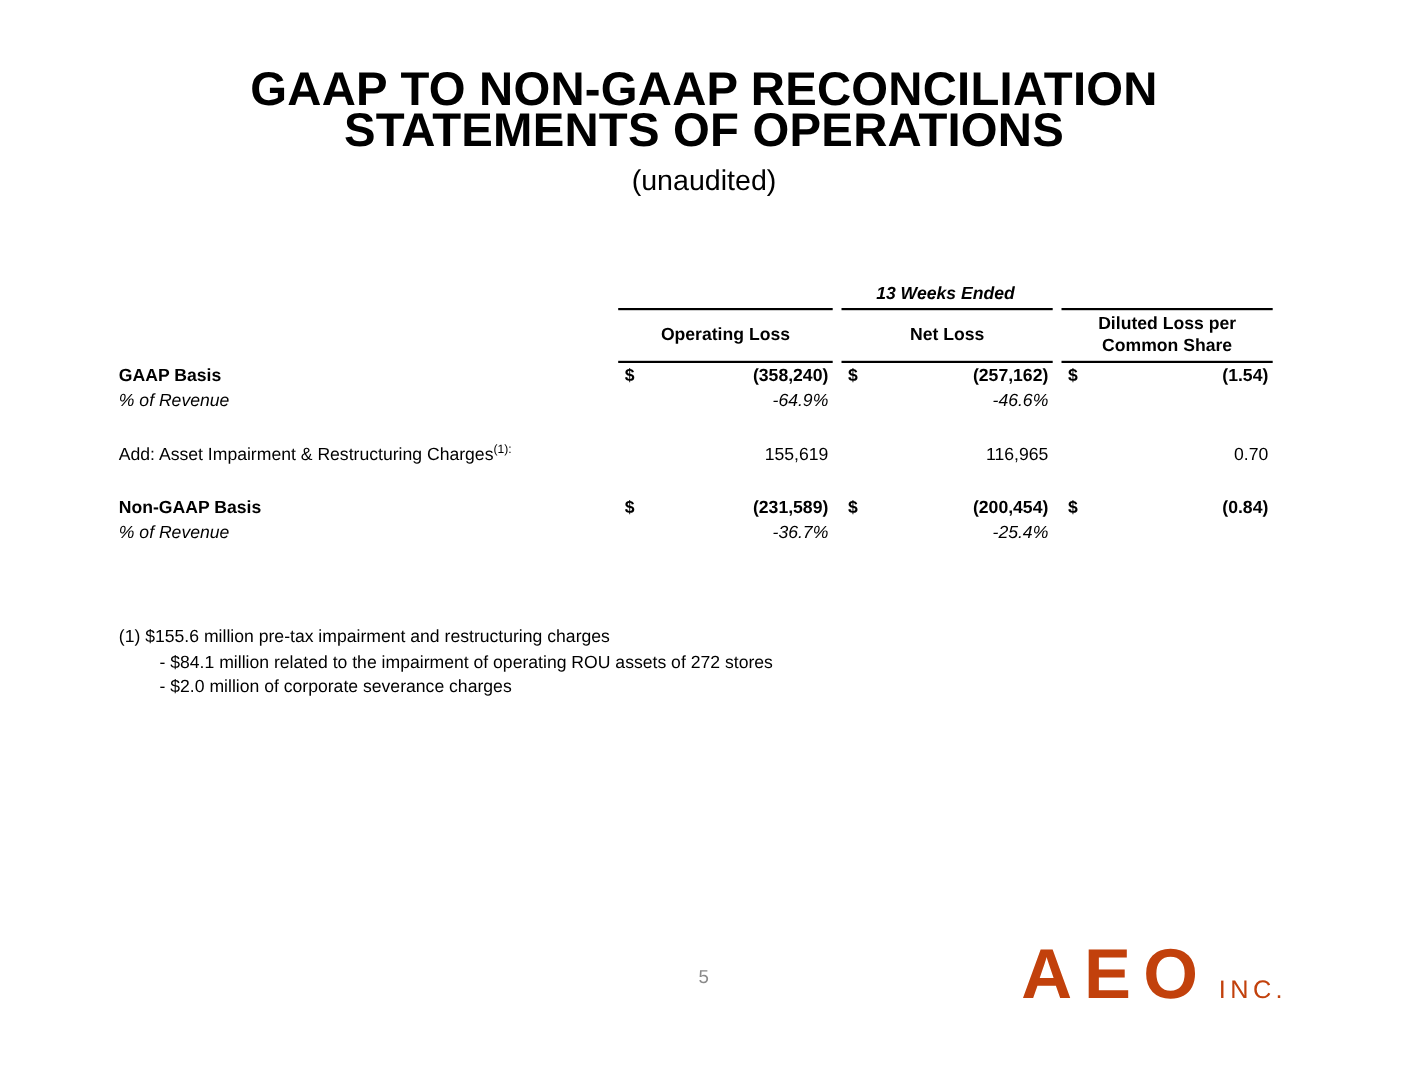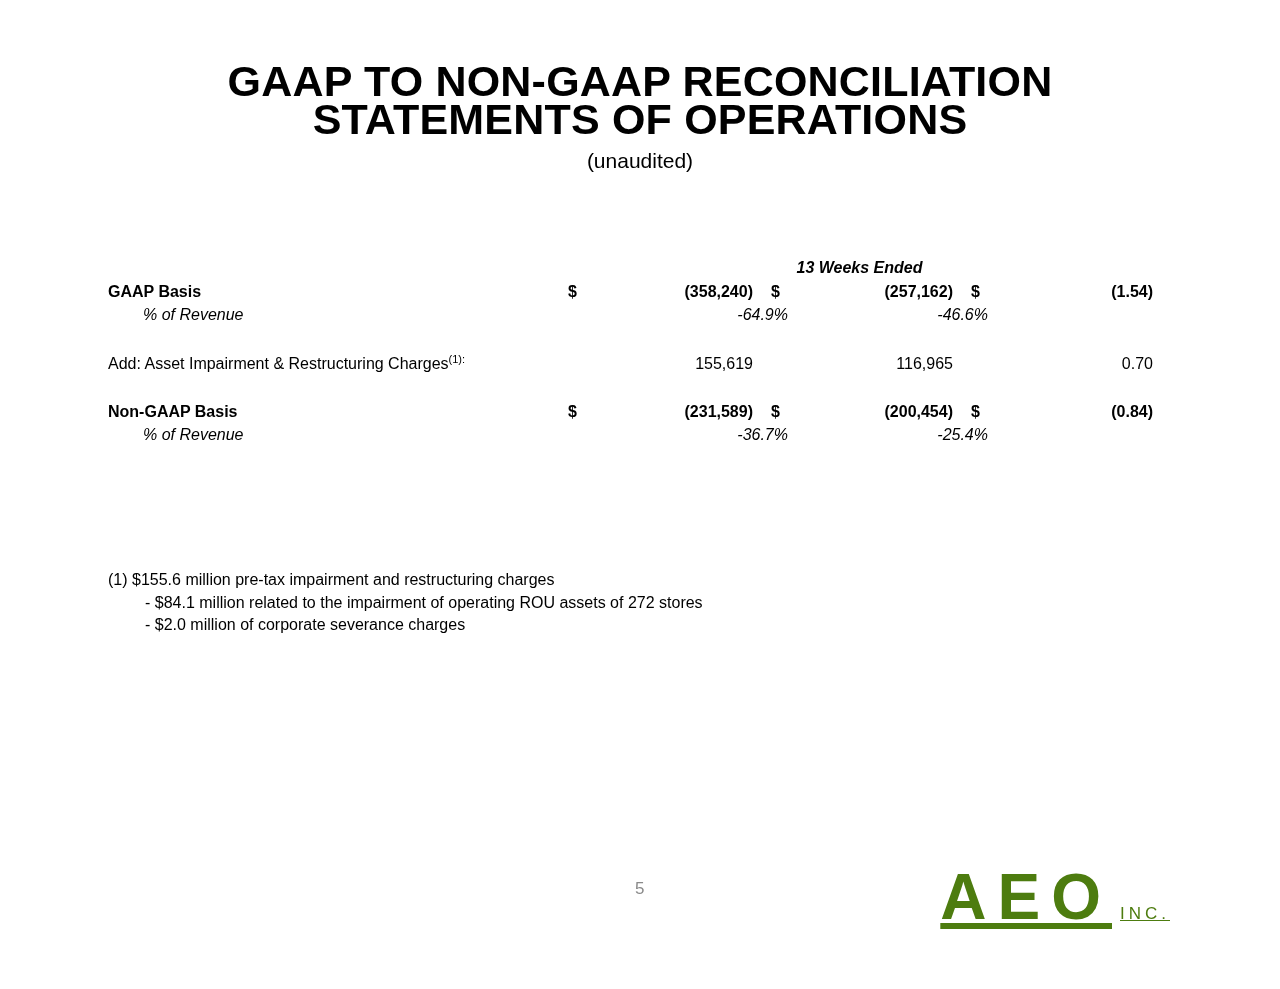--- a/index.html
+++ b/index.html
@@ -8,21 +8,21 @@
     position: relative;
     background: #ffffff;
     color: #000000;
     font-family: "Liberation Sans", sans-serif;
     overflow: hidden;
   }
 
   
   .title-block { position: absolute; top: 62px; left: 0; width: 1280px; text-align: center; }
   .title-line { font-size: 43px; font-weight: bold; line-height: 38px; letter-spacing: 0.2px; }
-  .title-unaudited { font-size: 21px; font-weight: normal; margin-top: 11px; }
+  .title-unaudited { font-size: 26px; font-weight: normal; margin-top: 11px; }
 
   
   .fin-table { position: absolute; left: 108px; top: 253px; width: 1049px; font-size: 16px; }
   .t-row {
     display: grid;
     grid-template-columns: 446px 195px 192px 192px;
     column-gap: 8px;
     align-items: stretch;
   }
   .period-header {
@@ -47,42 +47,41 @@
     padding: 0 6px;
   }
   .data-row { height: 23px; line-height: 23px; }
   .data-row .label { white-space: nowrap; }
   .data-row .num-cell {
     display: flex;
     justify-content: space-between;
     padding: 0 4px 0 6px;
   }
   .row-bold { font-weight: bold; }
-  .row-italic { font-style: italic; margin-left: 35px; }
+  .row-italic { font-style: italic; }
   .spacer-a { height: 26px; }
   .spacer-b { height: 25px; }
   sup.fn-ref { font-size: 11px; vertical-align: super; line-height: 0; }
 
   
   .footnotes { position: absolute; left: 108px; top: 569px; font-size: 16px; line-height: 22.6px; }
   .footnote-sub { padding-left: 37px; }
 
   
   .page-number { position: absolute; left: 635px; top: 879px; font-size: 17px; color: #8a8a8a; }
   .logo {
     position: absolute;
     right: 110px;
-    bottom: 60px;
+    bottom: 72px;
     display: flex;
     align-items: baseline;
-    color: #4d7c0f;
-    text-decoration: underline;
+    color: #c2410c;
   }
   .logo-main { font-size: 64px; font-weight: bold; letter-spacing: 11px; line-height: 1; }
-  .logo-suffix { font-size: 17px; font-weight: normal; letter-spacing: 4px; margin-left: 8px; }
+  .logo-suffix { font-size: 23px; font-weight: normal; letter-spacing: 4px; margin-left: 8px; }
 </style>
 </head>
 <body>
 
 <div class="page">
 
   <div class="title-block">
     <div class="title-line">GAAP TO NON-GAAP RECONCILIATION</div>
     <div class="title-line">STATEMENTS OF OPERATIONS</div>
     <div class="title-unaudited">(unaudited)</div>
@@ -90,20 +89,26 @@
 
   <div class="fin-table">
 
     <div class="t-row">
       <div></div>
       <div class="period-header">
         <div>13 Weeks Ended</div>
       </div>
     </div>
 
+    <div class="t-row">
+      <div></div>
+      <div class="col-head">Operating Loss</div>
+      <div class="col-head">Net Loss</div>
+      <div class="col-head">Diluted Loss per Common Share</div>
+    </div>
 
     <div class="t-row data-row row-bold">
       <div class="label">GAAP Basis</div>
       <div class="num-cell">
         <span>$</span>
         <span>(358,240)</span>
       </div>
       <div class="num-cell">
         <span>$</span>
         <span>(257,162)</span>

